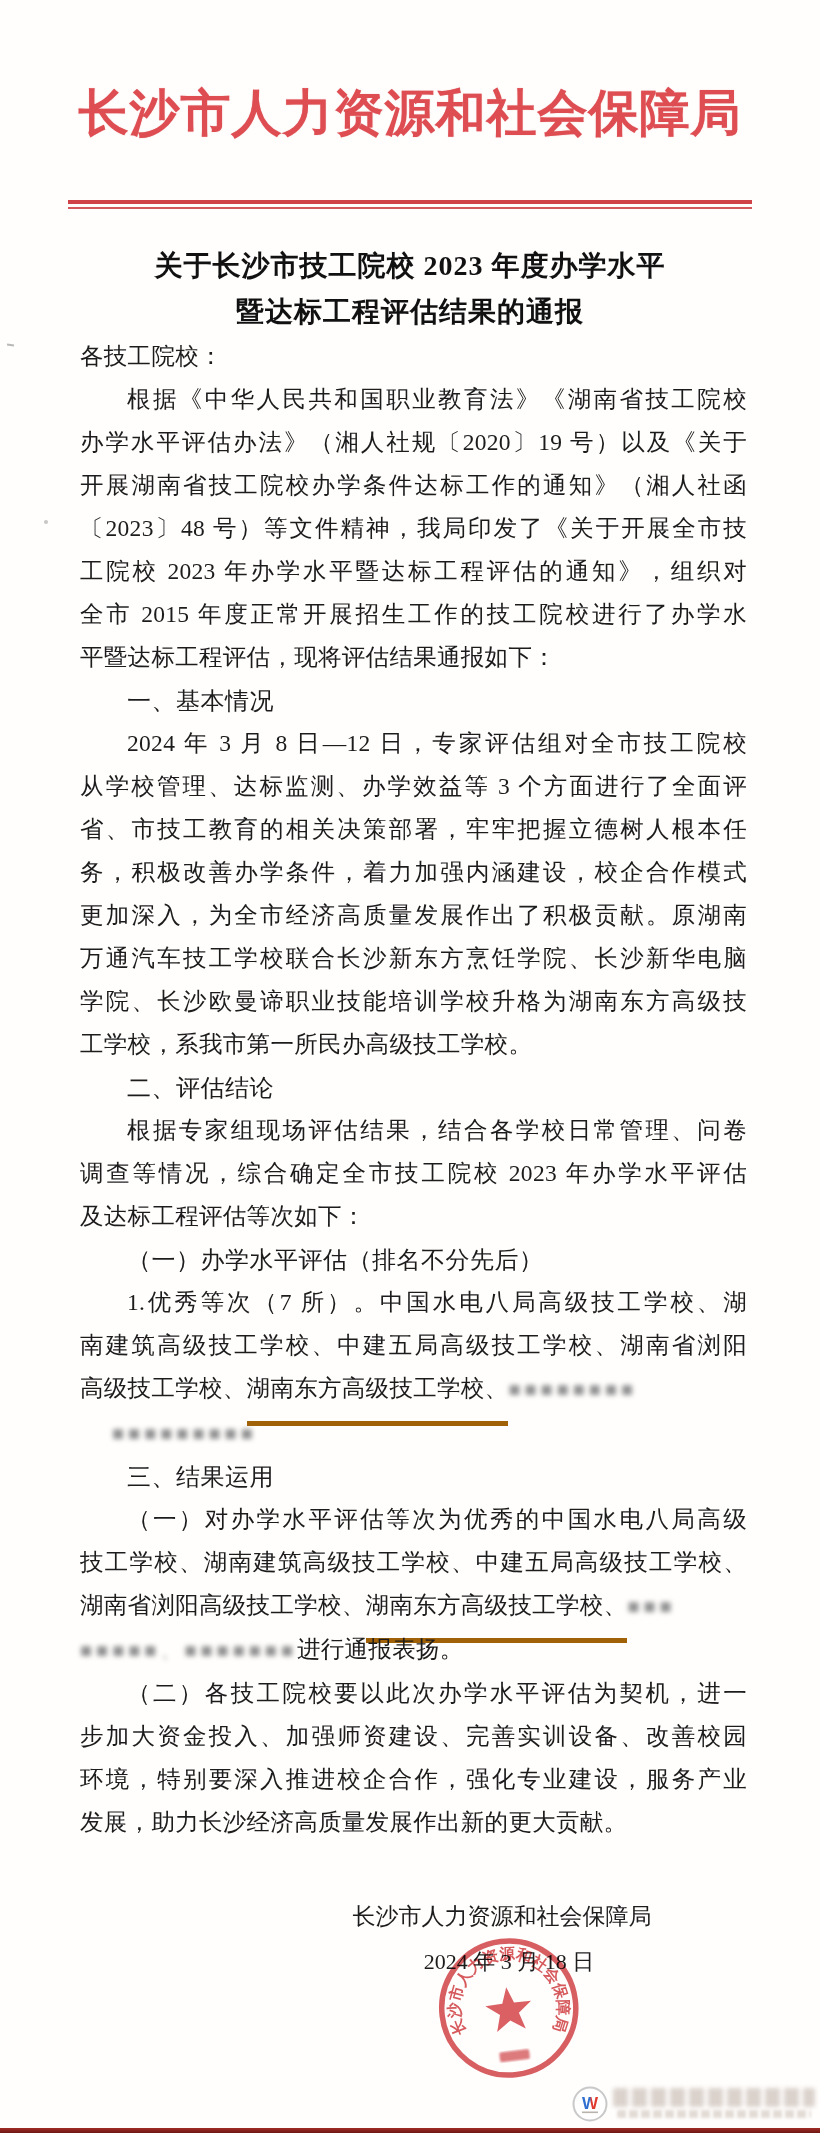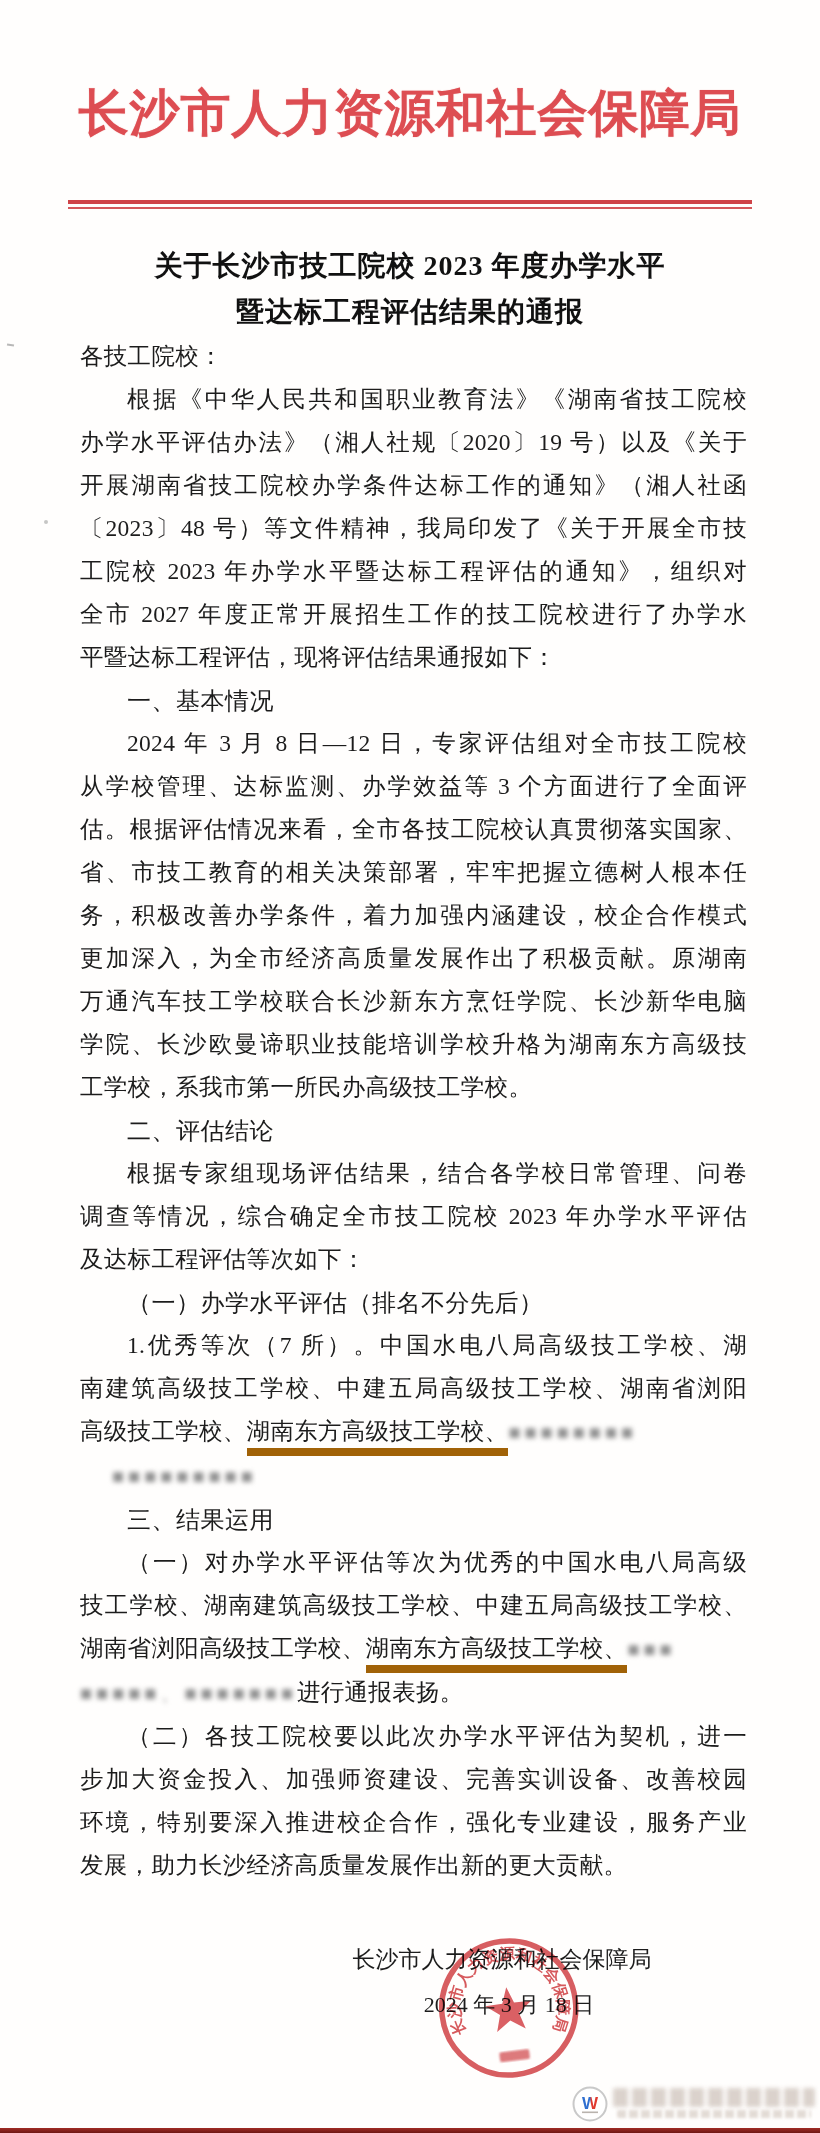--- a/index.html
+++ b/index.html
@@ -21,21 +21,21 @@
   
   .doc-title{margin-top:34px;text-align:center;font-weight:700;
     font-size:28px;line-height:46px;letter-spacing:1px;color:#111;}
   
   .body-wrap{padding:0 73px 0 80px;}
   .line{min-height:43px;line-height:43px;font-size:23.5px;letter-spacing:.3px;}
   .line.fill{text-align:justify;text-align-last:justify;}
   .line.indent{text-indent:47px;}
   .h-sans{font-family:"Liberation Sans","DejaVu Sans",sans-serif;
     font-weight:400;font-size:24px;letter-spacing:.5px;}
-  .u-red{border-bottom:8px solid #a16207;padding-bottom:4px;text-align:right;}
+  .u-red{border-bottom:5px solid #a16207;padding-bottom:20px;text-align:right;}
   .blurred{color:#8f8f8f;filter:blur(2.7px);letter-spacing:4px;font-size:20px;}
   
   .sig-org{margin-top:58px;text-align:center;transform:translateX(92px);
     font-size:23px;line-height:30px;}
   .sig-date{margin-top:16px;text-align:center;transform:translateX(99px);
     font-size:22px;line-height:28px;}
   
   .seal{position:absolute;left:431px;top:1930px;width:156px;height:160px;
     transform:rotate(-7deg);mix-blend-mode:multiply;opacity:.9;}
   
@@ -67,26 +67,25 @@
     <div>暨达标工程评估结果的通报</div>
   </div>
 
   <div class="body-wrap" id="body-lines">
       <div class="line">各技工院校：</div>
       <div class="line fill indent">根据《中华人民共和国职业教育法》《湖南省技工院校</div>
       <div class="line fill">办学水平评估办法》（湘人社规〔2020〕19 号）以及《关于</div>
       <div class="line fill">开展湖南省技工院校办学条件达标工作的通知》（湘人社函</div>
       <div class="line fill">〔2023〕48 号）等文件精神，我局印发了《关于开展全市技</div>
       <div class="line fill">工院校 2023 年办学水平暨达标工程评估的通知》，组织对</div>
-      <div class="line fill">全市 2027 年度正常开展招生工作的技工院校进行了办学水</div>
+      <div class="line fill">全市 2015 年度正常开展招生工作的技工院校进行了办学水</div>
       <div class="line">平暨达标工程评估，现将评估结果通报如下：</div>
       <div class="line h-sans indent">一、基本情况</div>
       <div class="line fill indent">2024 年 3 月 8 日—12 日，专家评估组对全市技工院校</div>
       <div class="line fill">从学校管理、达标监测、办学效益等 3 个方面进行了全面评</div>
-      <div class="line fill">估。根据评估情况来看，全市各技工院校认真贯彻落实国家、</div>
       <div class="line fill">省、市技工教育的相关决策部署，牢牢把握立德树人根本任</div>
       <div class="line fill">务，积极改善办学条件，着力加强内涵建设，校企合作模式</div>
       <div class="line fill">更加深入，为全市经济高质量发展作出了积极贡献。原湖南</div>
       <div class="line fill">万通汽车技工学校联合长沙新东方烹饪学院、长沙新华电脑</div>
       <div class="line fill">学院、长沙欧曼谛职业技能培训学校升格为湖南东方高级技</div>
       <div class="line">工学校，系我市第一所民办高级技工学校。</div>
       <div class="line h-sans indent">二、评估结论</div>
       <div class="line fill indent">根据专家组现场评估结果，结合各学校日常管理、问卷</div>
       <div class="line fill">调查等情况，综合确定全市技工院校 2023 年办学水平评估</div>
       <div class="line">及达标工程评估等次如下：</div>

